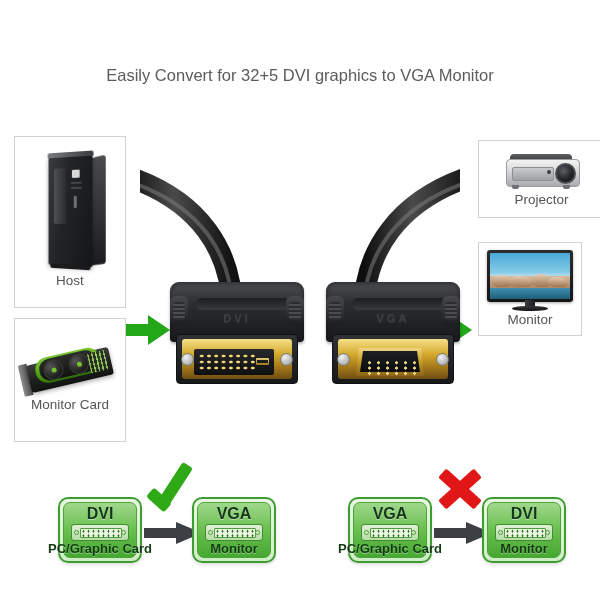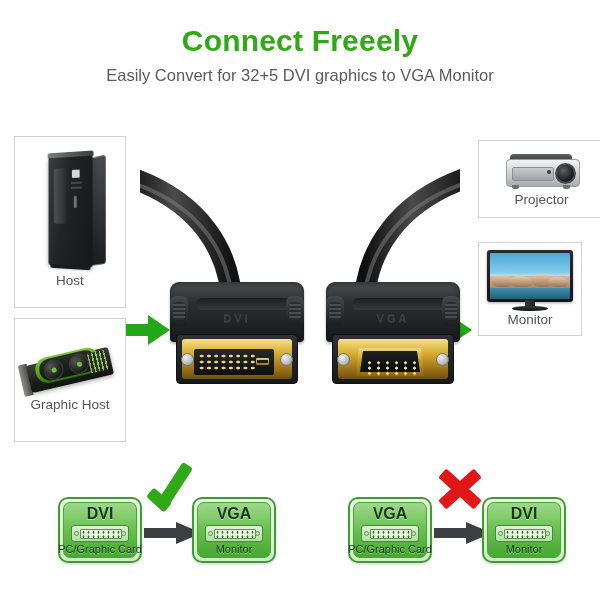--- a/index.html
+++ b/index.html
@@ -211,21 +211,21 @@
   .cmp-title{font-size:16px;font-weight:bold;color:#16361a;line-height:1;
     text-shadow:0 1px 0 rgba(255,255,255,.45);}
   .cmp-port{width:58px;height:17px;border-radius:3px;position:relative;
     background:linear-gradient(180deg,#dff0d6,#b6dda6);border:1px solid #3f8f31;box-sizing:border-box;}
   .cmp-port .pblock{position:absolute;left:8px;top:3px;width:42px;height:10px;border-radius:1px;
     background:#e7f5df;border:1px solid #4f9b3e;box-sizing:border-box;
     background-image:radial-gradient(circle,#2f6b24 0 .9px,transparent 1.1px);
     background-size:5px 4.5px;}
   .cmp-port .pscrew{position:absolute;top:5px;width:5px;height:5px;border-radius:50%;background:#cfe8c3;border:1px solid #4f9b3e;box-sizing:border-box;}
   .cmp-port .pscrew.l{left:2px;} .cmp-port .pscrew.r{right:2px;}
-  .cmp-cap{font-size:11px;font-weight:normal;color:#123a12;line-height:1;
+  .cmp-cap{font-size:13px;font-weight:bold;color:#123a12;line-height:1;
     text-shadow:0 1px 0 rgba(255,255,255,.4);white-space:nowrap;}
 
   #cmp-1{left:58px;top:497px;}
   #cmp-2{left:192px;top:497px;}
   #cmp-3{left:348px;top:497px;}
   #cmp-4{left:482px;top:497px;}
 
   .darrow{position:absolute;width:58px;height:22px;}
   .darrow .ds{position:absolute;left:0;top:6px;width:36px;height:10px;background:#3c4044;}
   .darrow .dh{position:absolute;left:32px;top:0;width:0;height:0;
@@ -242,21 +242,20 @@
   .cross{position:absolute;left:432px;top:464px;width:54px;height:50px;}
   .cross .c1,.cross .c2{position:absolute;left:4px;top:19px;width:48px;height:12px;
     background:#e11717;border-radius:2px;}
   .cross .c1{transform:rotate(42deg);} .cross .c2{transform:rotate(-42deg);}
 </style>
 </head>
 <body>
 
 <div class="stage">
 
-  <div class="title">Connect Freeely</div>
   <div class="subtitle">Easily Convert for 32+5 DVI graphics to VGA Monitor</div>
 
   <div class="panel" id="panel-host">
     <div class="panel-art">
       <div class="tower">
         <div class="tower-side"></div>
         <div class="tower-face"></div>
         <div class="tower-top"></div>
         <div class="tower-bay"></div>
         <div class="tower-btn"></div>
@@ -274,21 +273,21 @@
       <div class="gpu">
         <div class="gpu-bracket"></div>
         <div class="gpu-body"></div>
         <div class="gpu-shroud"></div>
         <div class="gpu-inner"></div>
         <div class="gpu-fins"></div>
         <div class="fan f1"></div>
         <div class="fan f2"></div>
       </div>
     </div>
-    <div class="panel-label">Graphic Host</div>
+    <div class="panel-label">Monitor Card</div>
   </div>
 
   <div class="panel" id="panel-projector">
     <div class="panel-art">
       <div class="projector">
         <div class="proj-top"></div>
         <div class="proj-body"></div>
         <div class="proj-vent"></div>
         <div class="proj-dot"></div>
         <div class="proj-lens"></div>

